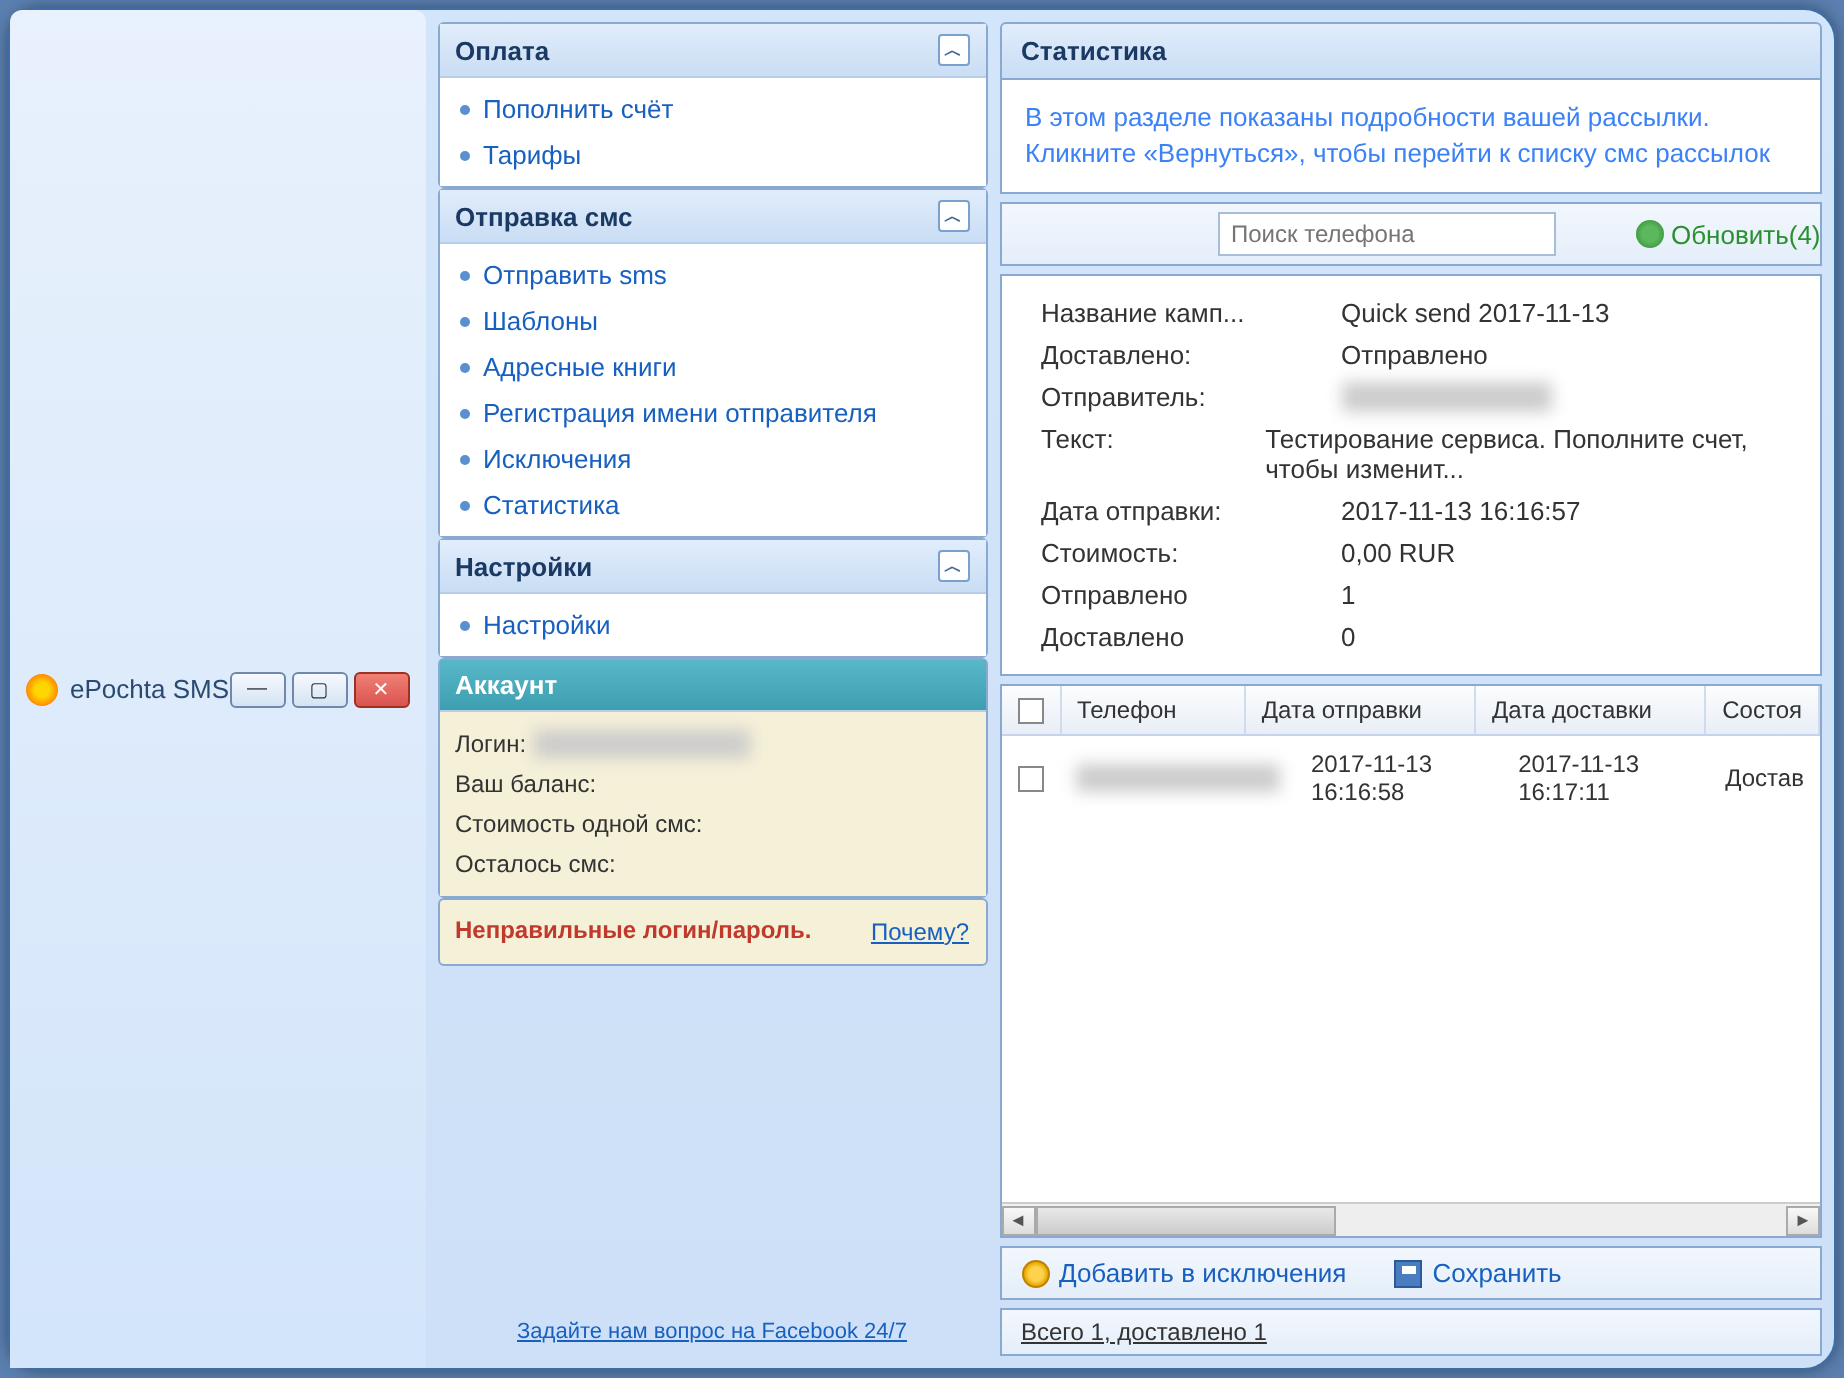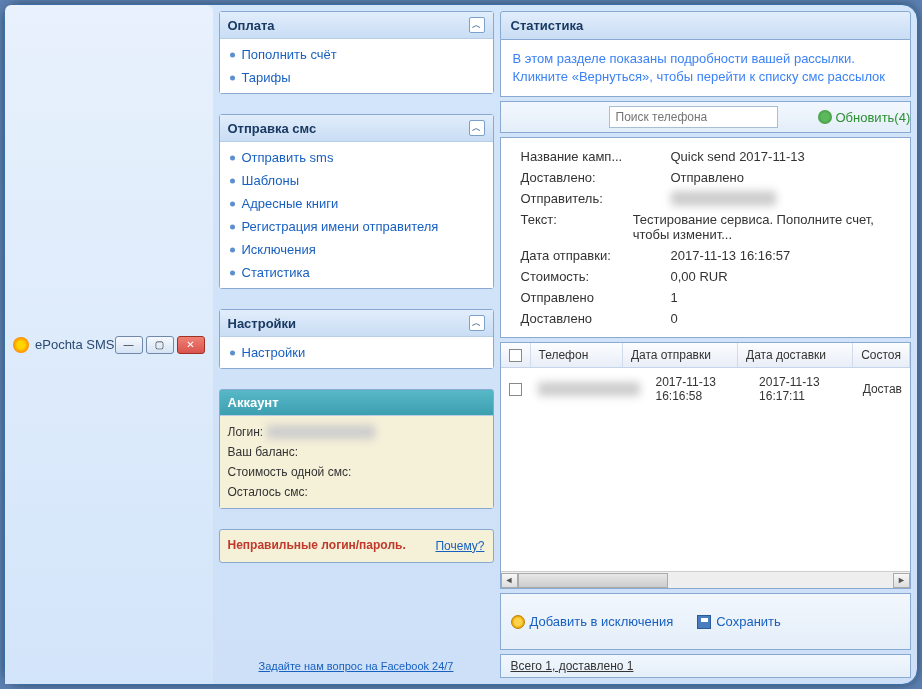--- a/index.html
+++ b/index.html
@@ -54,21 +54,21 @@
   flex: 1;
   display: flex;
   padding: 6px;
   gap: 6px;
   overflow: hidden;
 }
 .sidebar {
   width: 275px;
   display: flex;
   flex-direction: column;
-  gap: 20px;
+  gap: 0;
 }
 .panel {
   background: #fff;
   border: 1px solid #8aa9d0;
   border-radius: 3px;
 }
 .panel-header {
   background: linear-gradient(to bottom, #e1edfb, #c9ddf4);
   padding: 5px 8px;
   font-weight: bold;
@@ -216,21 +216,21 @@
   border-top: 1px solid #ccc;
   display: flex;
   align-items: center;
 }
 .hs-btn { width: 17px; height: 15px; background: linear-gradient(#f8f8f8,#ddd); border: 1px solid #aaa; display:flex;align-items:center;justify-content:center;font-size:9px;color:#555;}
 .hs-track { flex: 1; background: #eee; height: 15px; position: relative; }
 .hs-thumb { position: absolute; left: 0; width: 40%; height: 100%; background: linear-gradient(#e8e8e8,#ccc); border: 1px solid #aaa; }
 .bottom-toolbar {
   background: linear-gradient(to bottom, #f2f7fd, #e4eef9);
   border: 1px solid #8aa9d0;
-  padding: 20px 10px;
+  padding: 5px 10px;
   display: flex;
   align-items: center;
   gap: 24px;
 }
 .bt-item { display: flex; align-items: center; gap: 5px; color: #1860c0; cursor: pointer; }
 .icon-warn { width: 14px; height: 14px; background: radial-gradient(circle,#ffd24d 40%,#e6a800 70%); border-radius: 50%; border:1px solid #c08000;}
 .icon-save { width: 14px; height: 14px; background: #4a7dc0; border: 1px solid #2a5a9a; position:relative;}
 .icon-save::after{content:'';position:absolute;top:2px;left:3px;width:7px;height:4px;background:#fff;}
 .statusbar {
   background: linear-gradient(to bottom, #f2f7fd, #e4eef9);

